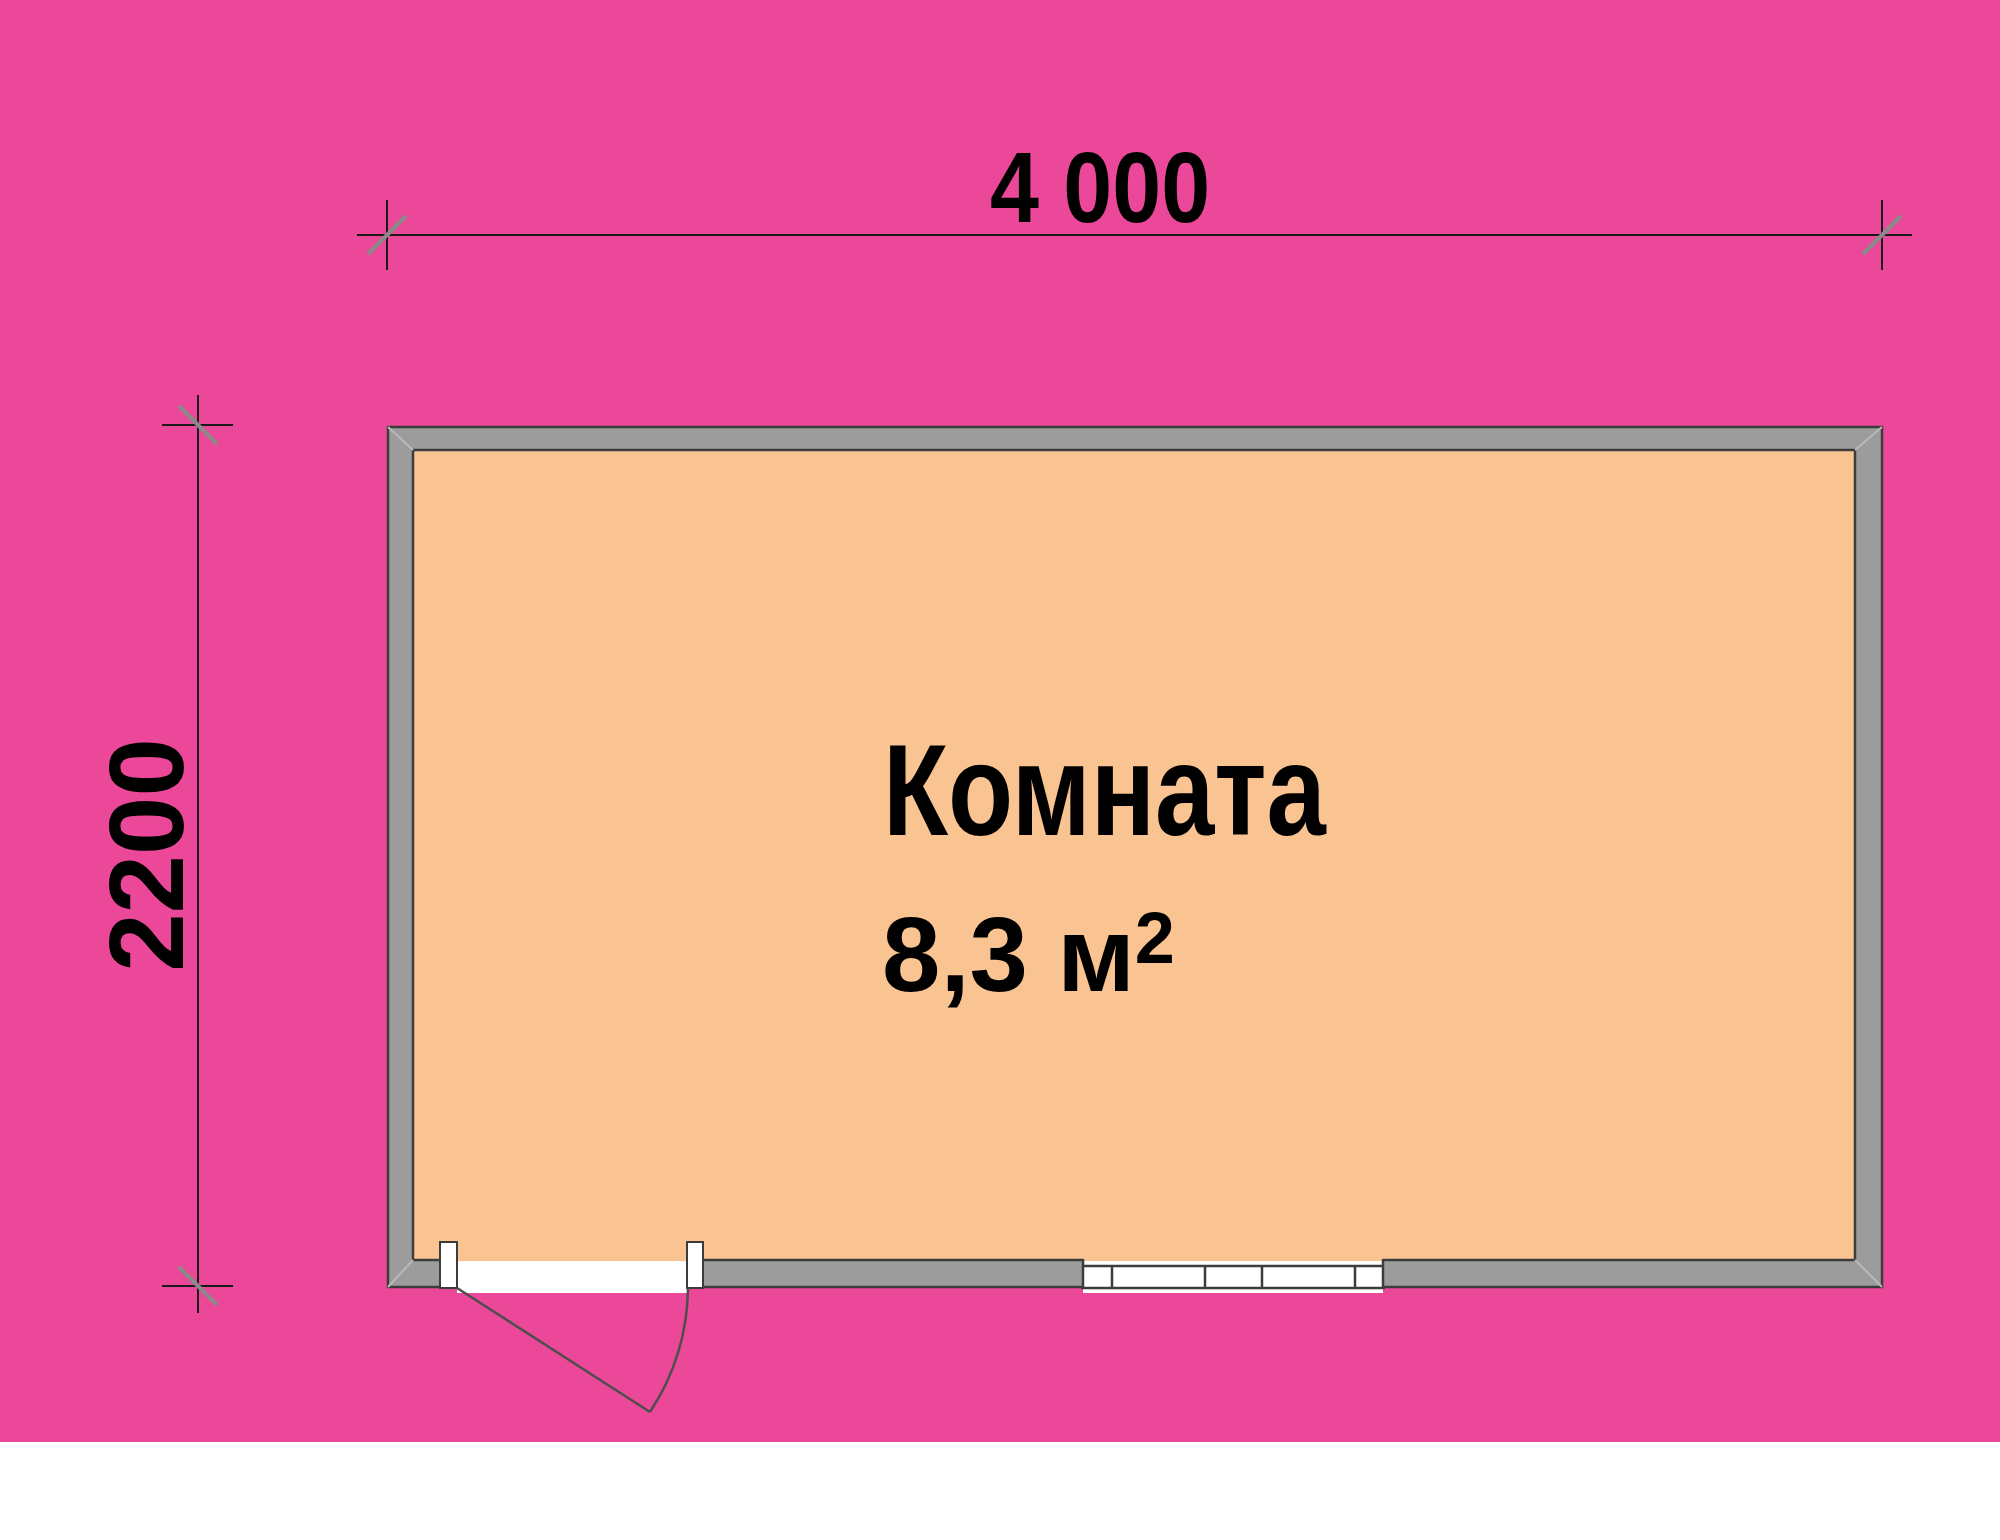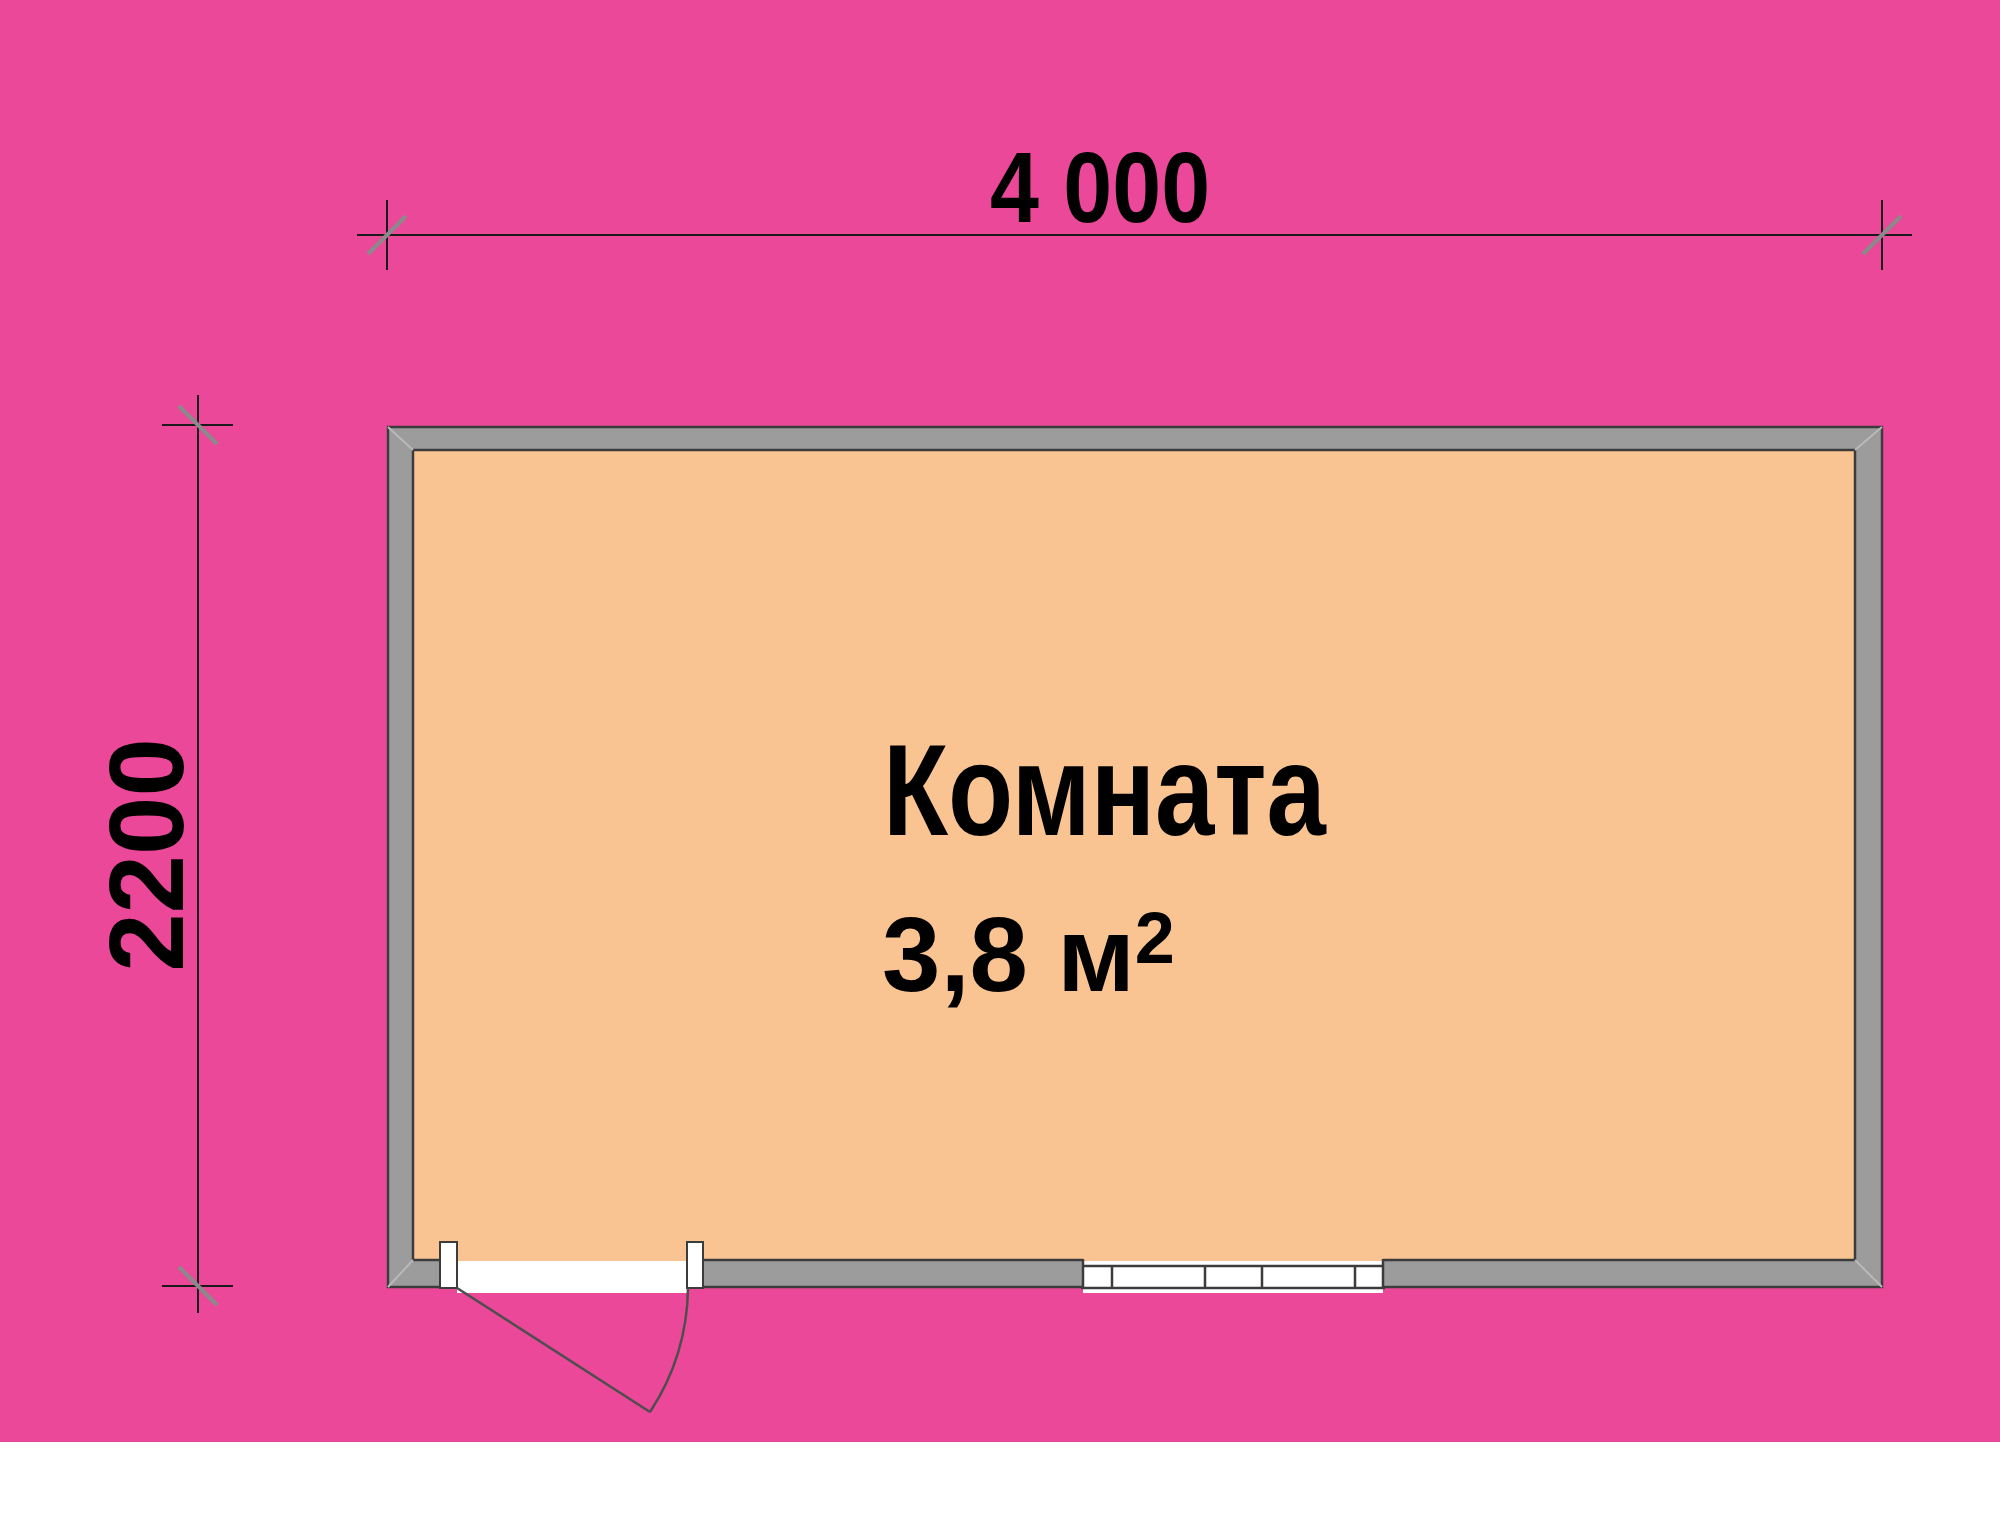--- a/index.html
+++ b/index.html
@@ -110,16 +110,16 @@
     </g>
   </svg>
 
   <div class="label dim-top">4 000</div>
 
   <div class="label dim-left">2200</div>
 
   <div class="label room-name">Комната</div>
 
   <div class="label room-area">
-    <span>3,8 м</span><span class="sup">2</span>
+    <span>8,3 м</span><span class="sup">2</span>
   </div>
 
 </div>
 
 </body></html>

